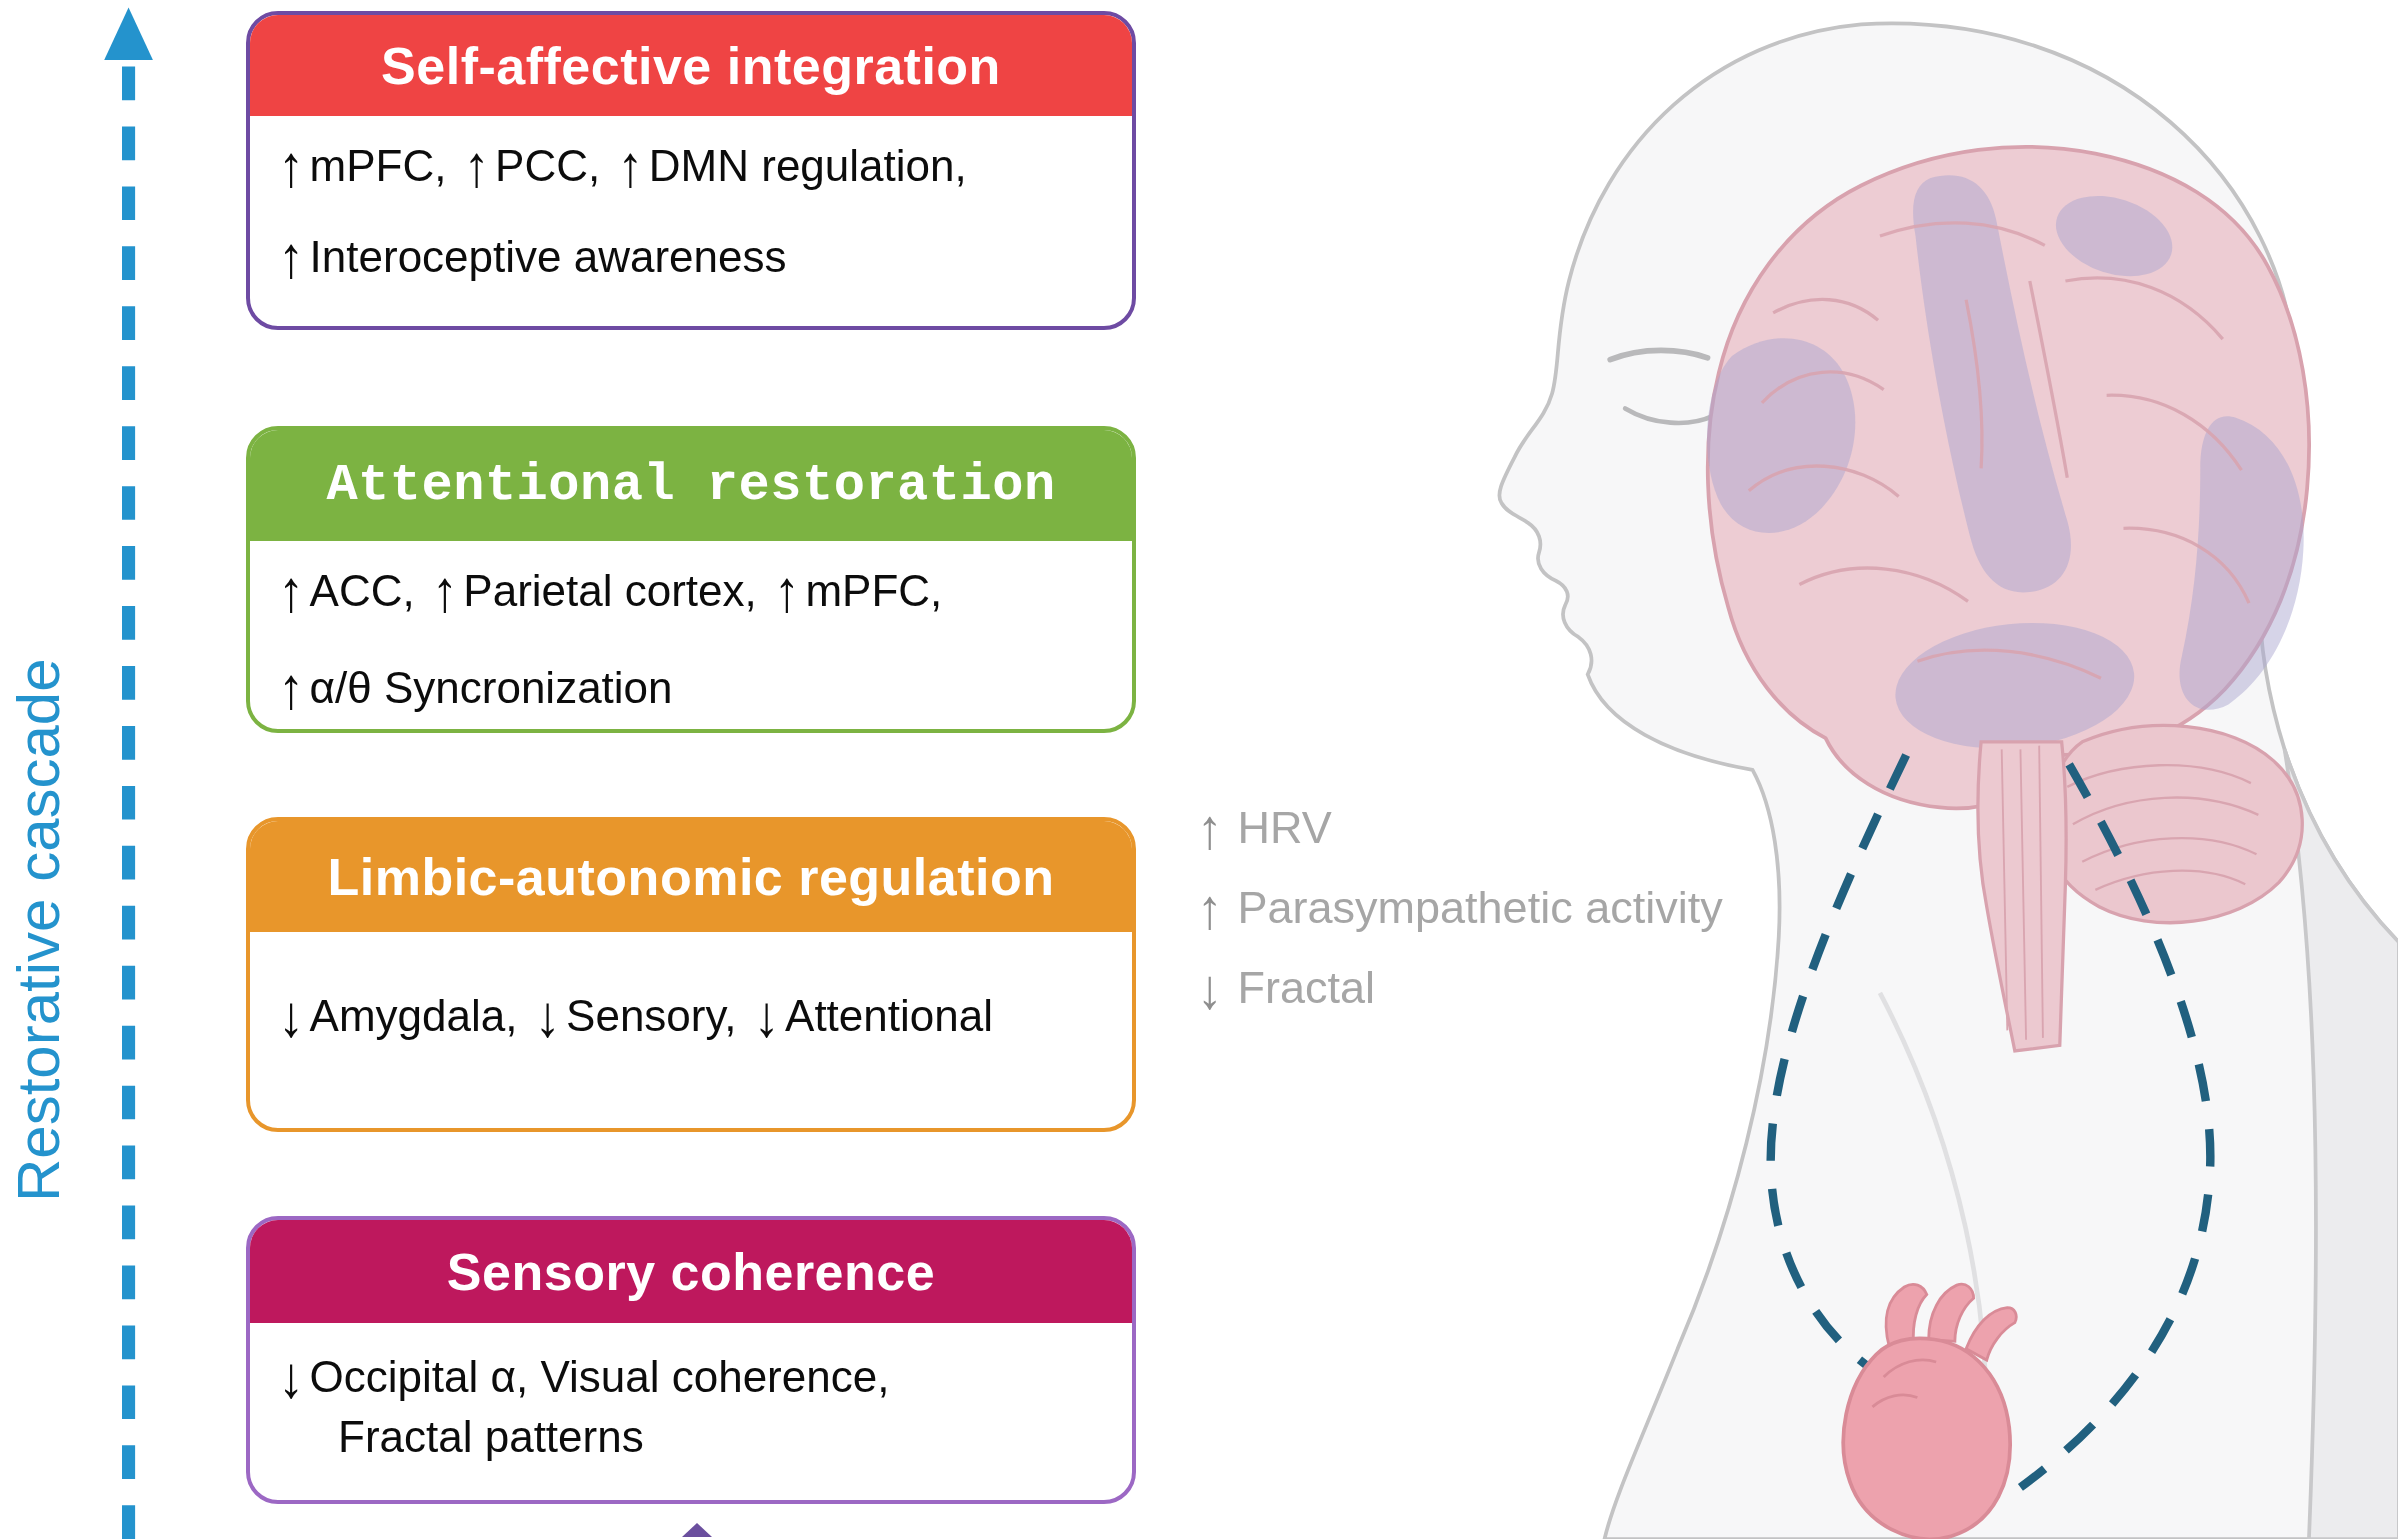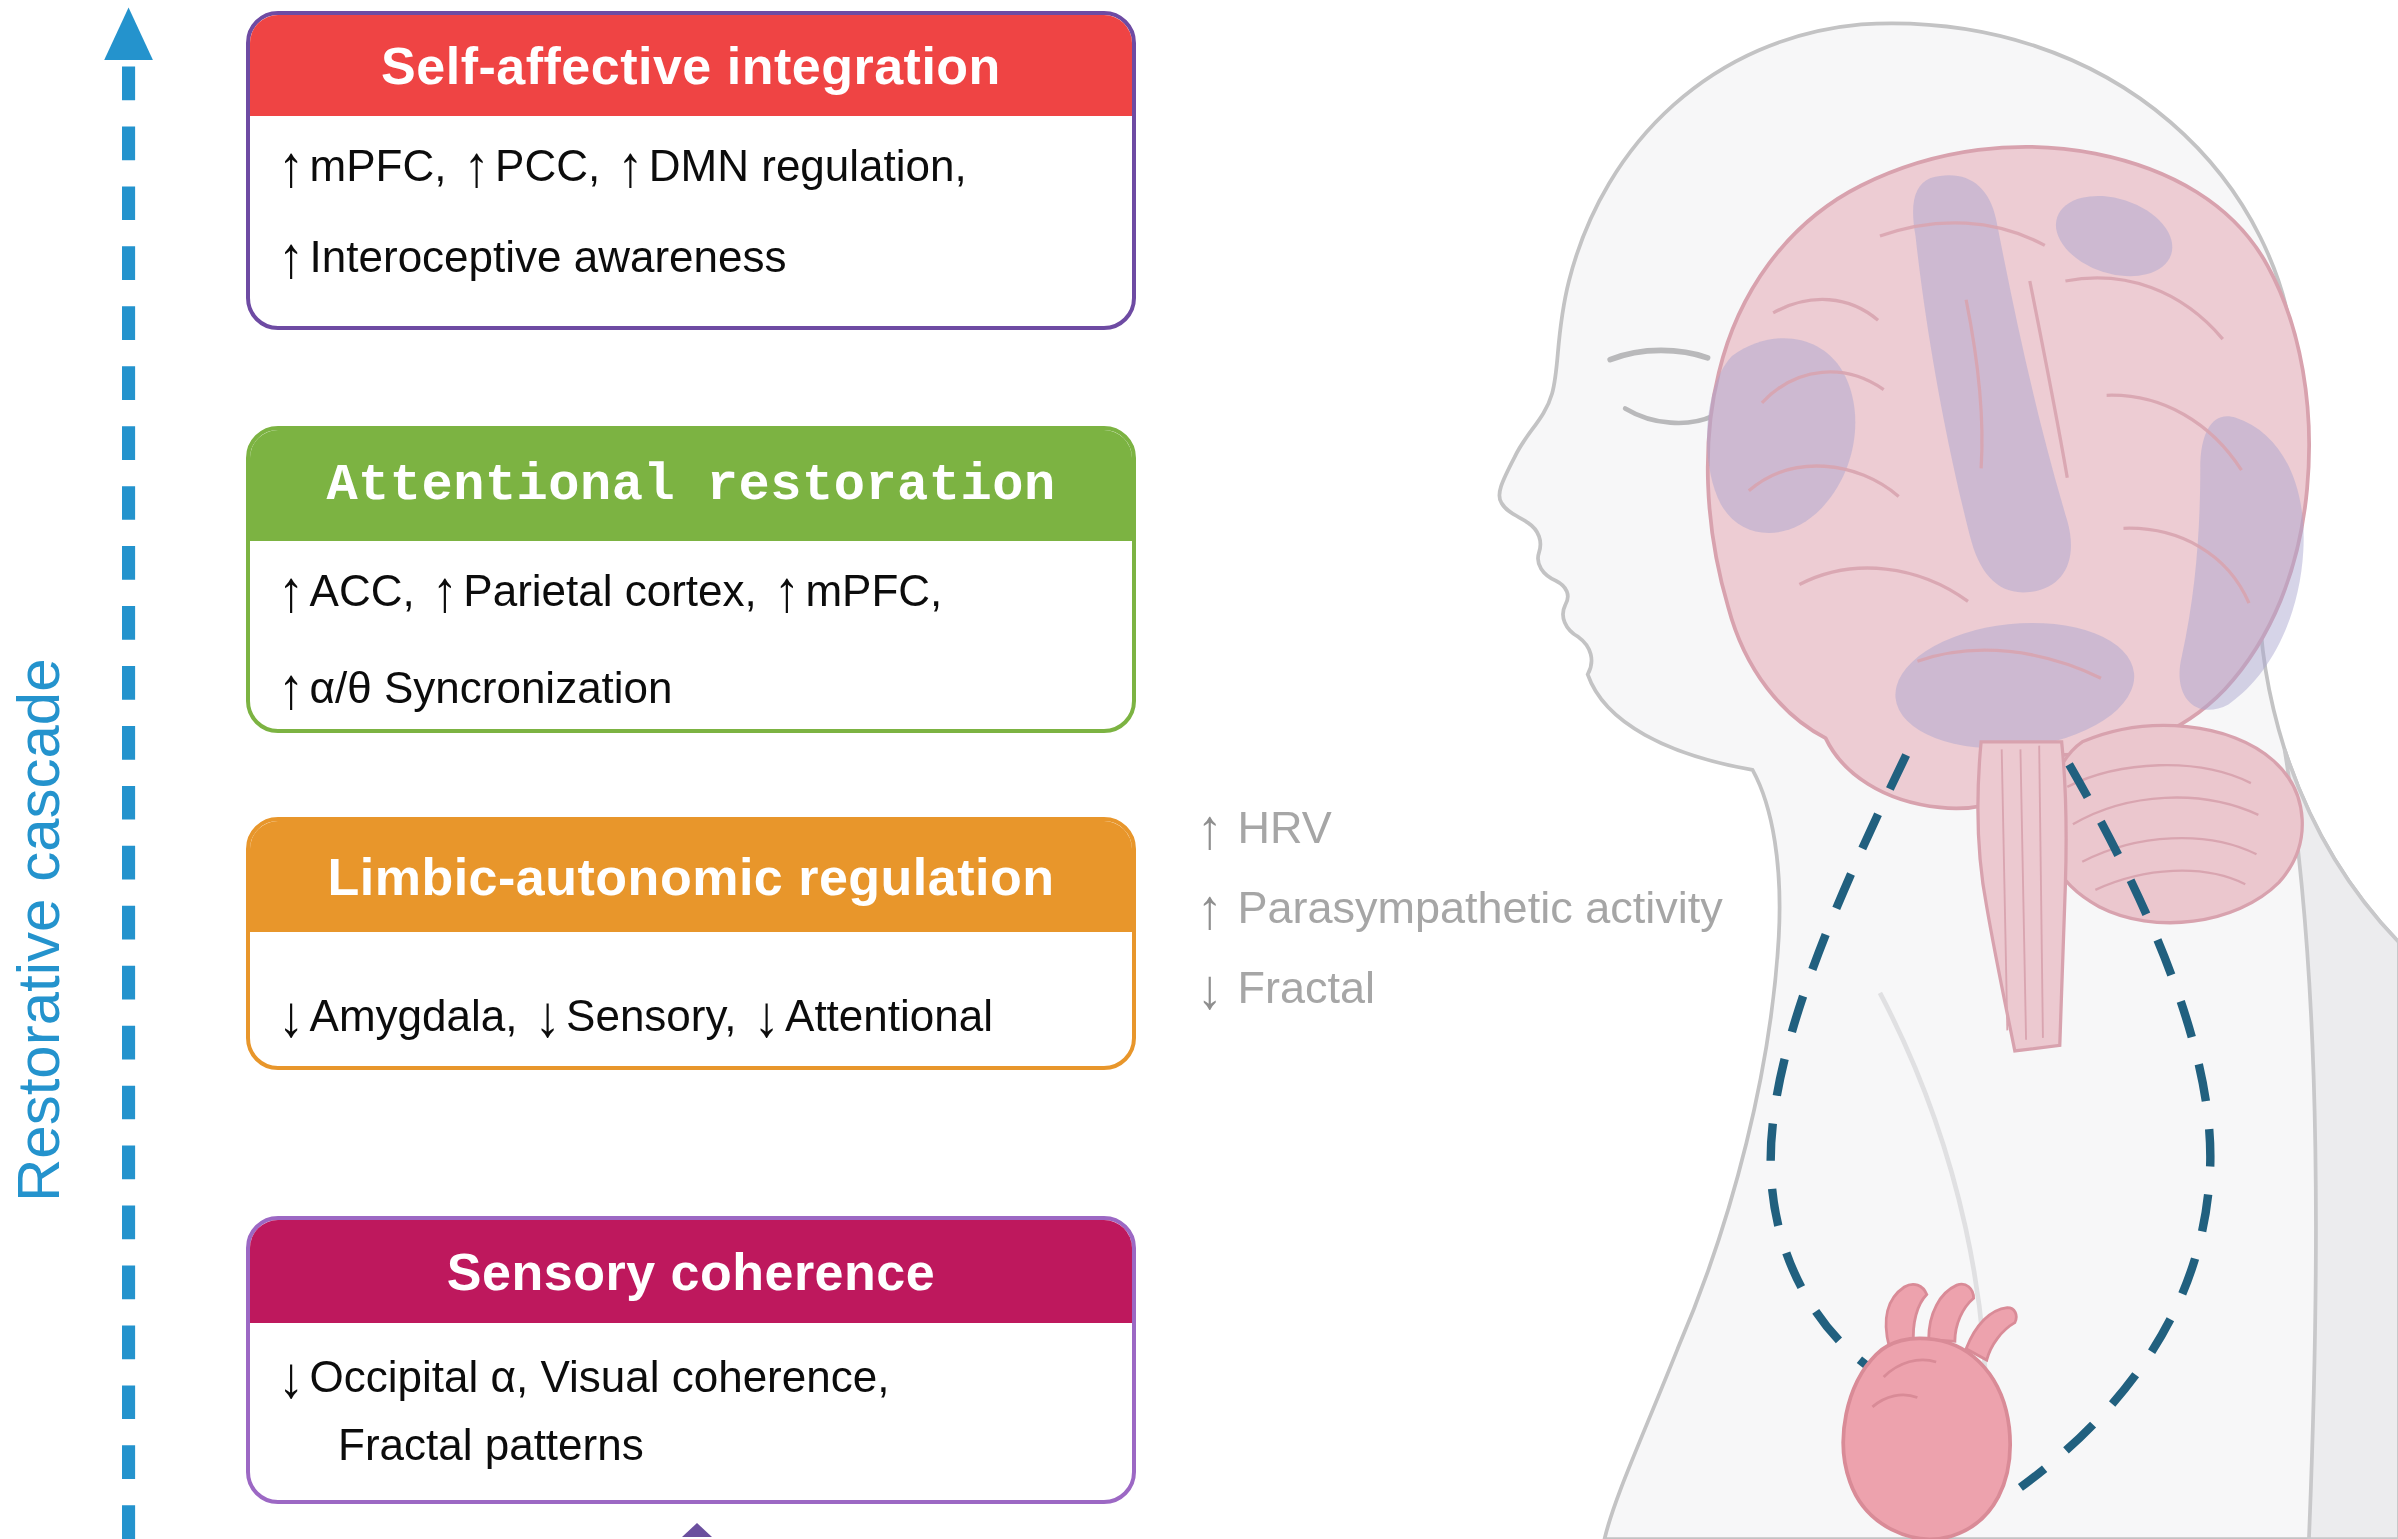--- a/index.html
+++ b/index.html
@@ -21,31 +21,31 @@
     border:4.7px solid;border-radius:32px;box-sizing:border-box;overflow:hidden;
   }
   .box-hd{
     display:flex;align-items:center;justify-content:center;
     color:#ffffff;font-weight:bold;font-size:52px;letter-spacing:0.5px;
   }
   .box1{top:11.2px;height:319px;border-color:#6e4ba3;}
   .box1 .box-hd{background:#ef4444;height:101px;}
   .box2{top:426px;height:307px;border-color:#7cb342;}
   .box2 .box-hd{background:#7cb342;height:111px;font-family:Liberation Mono, monospace;}
-  .box3{top:817px;height:253px;border-color:#e8962b;}
+  .box3{top:817px;height:315px;border-color:#e8962b;}
   .box3 .box-hd{background:#e8962b;height:111px;}
   .box4{top:1216px;height:288px;border-color:#9c68c4;}
   .box4 .box-hd{background:#be185d;height:103px;}
   .box-bd{padding:24px 17px 0 28px;font-size:44px;color:#0c0c0c;}
   .box3 .box-bd{padding-top:58px;}
   .box4 .box-bd{padding-top:28px;}
   .line{display:flex;align-items:center;white-space:nowrap;}
   .box1 .line + .line{margin-top:39px;}
   .box2 .line + .line{margin-top:45px;}
-  .box4 .line + .line{margin-top:17px;}
+  .box4 .line + .line{margin-top:9px;}
   .seg{display:flex;align-items:center;margin-right:17px;}
   .arr{font-weight:bold;font-size:52px;line-height:1;margin-right:5.6px;transform:scaleY(1.12);}
   .indent{margin-left:60px;}
   
   .caret-up{
     position:absolute;left:682px;top:1523px;width:0;height:0;
     border-left:15px solid transparent;border-right:15px solid transparent;
     border-bottom:14px solid #6b4f9e;
   }
   

